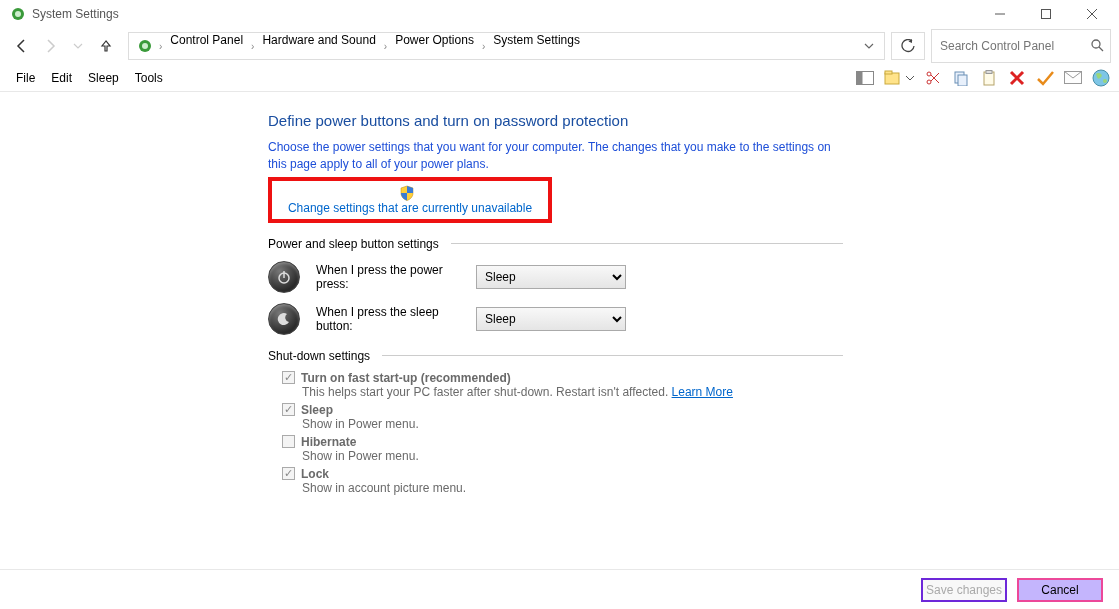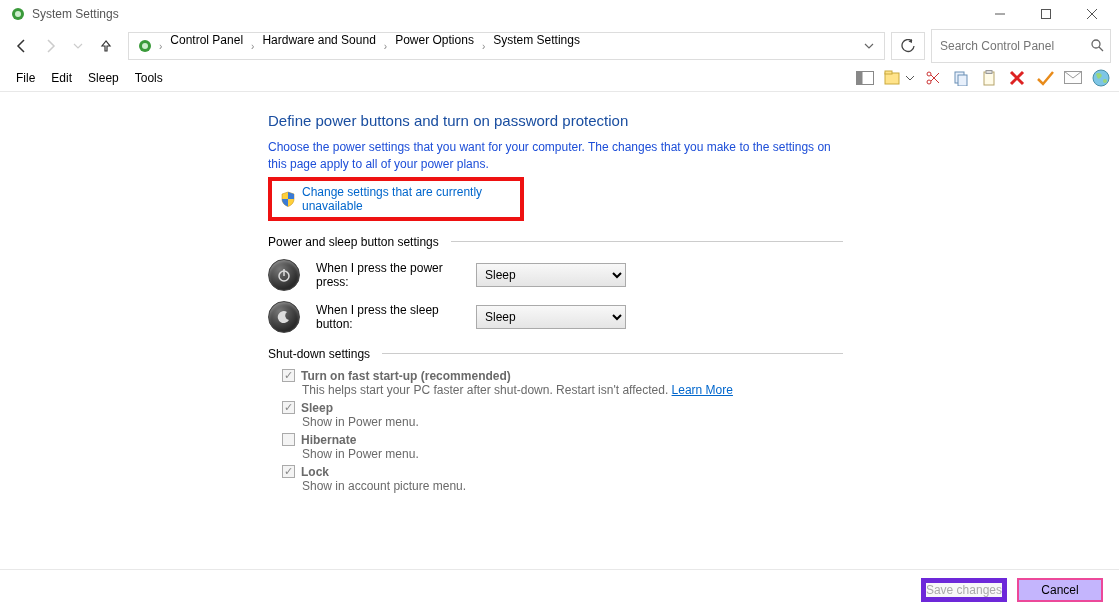--- a/index.html
+++ b/index.html
@@ -69,23 +69,24 @@
   .tool.wide { width:32px; }
   
   .content { padding:12px 0 0 0; position:relative; height: calc(609px - 28px - 36px - 28px - 40px); overflow:hidden; }
   .inner { width:575px; margin-left:268px; }
   h1 {
     color:#1a4ea0; font-weight:400; font-size:15px; margin:8px 0 10px 0;
   }
   .subtext { font-size:12px; color:#1d4ed8; line-height:1.4; }
   .redbox {
     border:4px solid #e11; padding:4px 8px; margin:4px 0 0 0;
-    display:flex; align-items:center; width:256px; background:#fff;
+    display:flex; align-items:center; width:284px; background:#fff;
     position: relative;
     z-index: 2;
+    flex-direction: column;
   }
   .shield { width:16px; height:16px; margin-right:6px; }
   .link { color:#0066cc; cursor:pointer; }
   .link.u { text-decoration:underline; }
   .section-line {
     display:flex; align-items:center; margin:14px 0 8px 0;
   }
   .section-line .label { white-space:nowrap; margin-right:12px; }
   .section-line .hr { flex:1; height:1px; background:#ccc; }
   .btn-row { display:flex; align-items:center; margin:10px 0; }
@@ -114,21 +115,21 @@
   
   .footer {
     position:absolute; bottom:0; left:0; right:0; height:40px;
     border-top:1px solid #e8e8e8; display:flex; align-items:center; justify-content:flex-end;
     padding:0 16px; gap:10px;
   }
   .btn {
     min-width:86px; height:24px; border:2px solid #ec4899; background:#c4b5fd;
     display:flex; align-items:center; justify-content:center; font-size:12px;
   }
-  .btn.disabled { border:5px solid #6d28d9; background:#f8f8f8; color:#aaa; }
+  .btn.disabled { border:2px solid #6d28d9; background:#f8f8f8; color:#aaa; }
 </style>
 </head>
 <body>
 
 <div class="titlebar">
   <span class="app-icon">
     <svg viewBox="0 0 16 16" width="16" height="16">
         <circle cx="8" cy="8" r="6" fill="#3a9a3a"></circle>
         <circle cx="8" cy="8" r="3" fill="#cdeecd"></circle>
       </svg>

